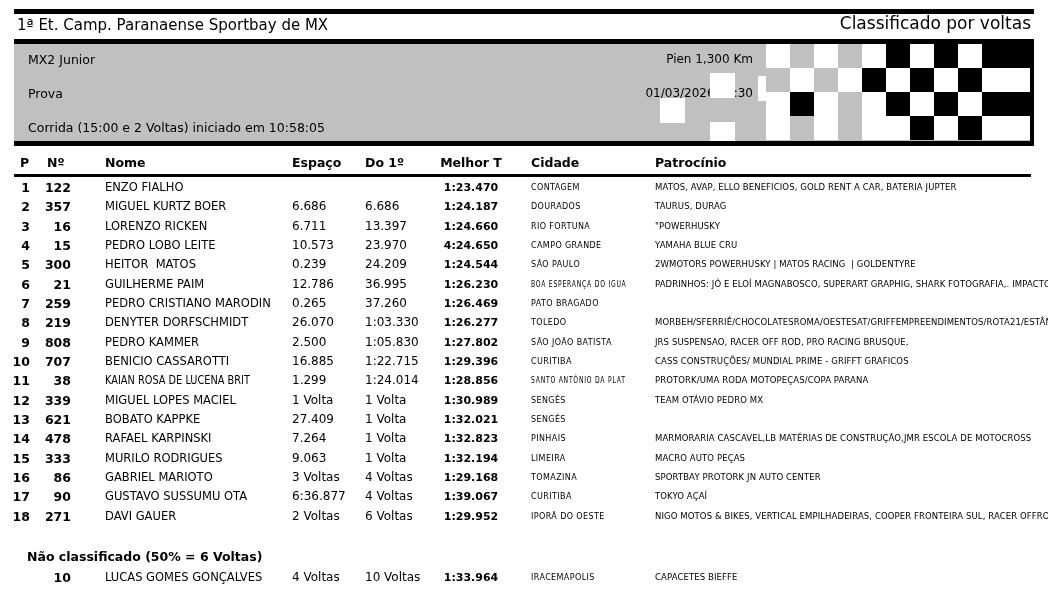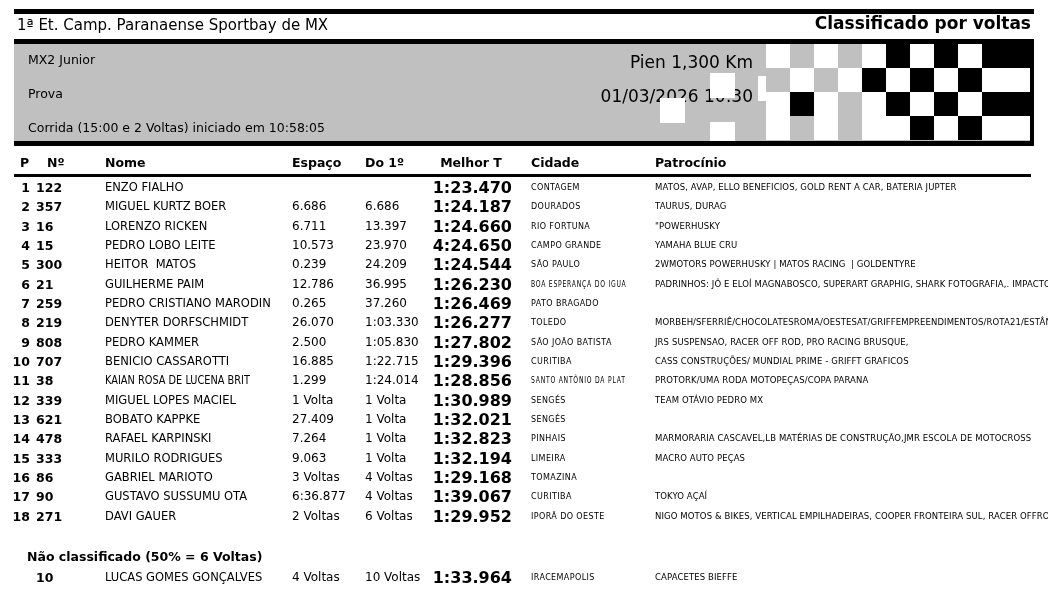--- a/index.html
+++ b/index.html
@@ -3,43 +3,43 @@
 <meta charset="utf-8">
 <style>
   html,body{margin:0;padding:0}
   body{
     width:1048px;height:616px;overflow:hidden;position:relative;
     background:#ffffff;color:#000;
     font-family:"DejaVu Sans","Liberation Sans",sans-serif;
   }
   #top-bar{position:absolute;left:14px;top:9px;width:1020px;height:5px;background:#000}
   #title-left{position:absolute;left:17px;top:16px;font-size:15px;white-space:nowrap}
-  #title-right{position:absolute;right:17px;top:13px;font-size:17px;font-weight:bold;white-space:nowrap}
+  #title-right{position:absolute;right:17px;top:13px;font-size:17px;font-weight:normal;white-space:nowrap}
   #info-box{
     position:absolute;left:14px;top:39px;width:1016px;height:97px;
     background:#c0c0c0;border-top:5px solid #000;border-bottom:5px solid #000;
     border-right:4px solid #000;overflow:hidden;
   }
   .info-label{position:absolute;left:14px;font-size:12.5px;white-space:nowrap}
-  .info-value{position:absolute;right:277px;font-size:17px;white-space:nowrap;text-align:center}
+  .info-value{position:absolute;right:277px;font-size:12px;white-space:nowrap;text-align:center}
   #flag{position:absolute;right:0;top:0;width:264px;height:97px}
   .fcell{position:absolute;width:24px;height:24px}
   .scat{position:absolute;width:25px;height:25px;background:#fff}
   .hcell{position:absolute;top:155px;font-weight:bold;font-size:12.5px;white-space:nowrap}
   #head-rule{position:absolute;left:14px;top:174px;width:1017px;height:3px;background:#000}
   #rows{position:absolute;left:0;top:178px;width:1048px}
   #unc-rows{position:absolute;left:0;top:568px;width:1048px}
   .trow{position:relative;height:19.33px}
   .cell{position:absolute;top:0;line-height:19.33px;white-space:pre;overflow:hidden}
   .c-p{left:0;width:30px;text-align:right;font-weight:bold;font-size:12.5px}
-  .c-num{left:36px;width:44px;font-weight:bold;font-size:12.5px}
+  .c-num{left:27px;width:44px;text-align:right;font-weight:bold;font-size:12.5px}
   .c-name{left:105px;width:186px;font-size:11.5px}
   .c-gap{left:292px;width:70px;font-size:12px}
   .c-first{left:365px;width:64px;font-size:12px}
-  .c-best{left:430px;width:82px;text-align:right;font-weight:bold;font-size:16px}
+  .c-best{left:430px;width:82px;text-align:center;font-weight:bold;font-size:11px}
   .c-city{left:531px;width:122px;font-size:8px;letter-spacing:0.4px}
   .c-sponsor{left:655px;width:auto;font-size:8.5px;letter-spacing:0.1px;overflow:visible}
   .fitcity{transform:scaleX(0.76);transform-origin:0 50%;letter-spacing:1px;overflow:visible}
   .fitname{transform:scaleX(0.85);transform-origin:0 50%;overflow:visible}
   #unc-heading{position:absolute;left:27px;top:549px;font-weight:bold;font-size:12.5px;white-space:nowrap}
 </style>
 </head>
 <body>
 
 <div id="top-bar"></div>
@@ -266,20 +266,21 @@
       <div class="cell c-sponsor">MACRO AUTO PEÇAS</div>
     </div>
     <div class="trow">
       <div class="cell c-p">16</div>
       <div class="cell c-num">86</div>
       <div class="cell c-name">GABRIEL MARIOTO</div>
       <div class="cell c-gap">3 Voltas</div>
       <div class="cell c-first">4 Voltas</div>
       <div class="cell c-best">1:29.168</div>
       <div class="cell c-city">TOMAZINA</div>
+      <div class="cell c-sponsor">SPORTBAY PROTORK JN AUTO CENTER</div>
     </div>
     <div class="trow">
       <div class="cell c-p">17</div>
       <div class="cell c-num">90</div>
       <div class="cell c-name">GUSTAVO SUSSUMU OTA</div>
       <div class="cell c-gap">6:36.877</div>
       <div class="cell c-first">4 Voltas</div>
       <div class="cell c-best">1:39.067</div>
       <div class="cell c-city">CURITIBA</div>
       <div class="cell c-sponsor">TOKYO AÇAÍ</div>

